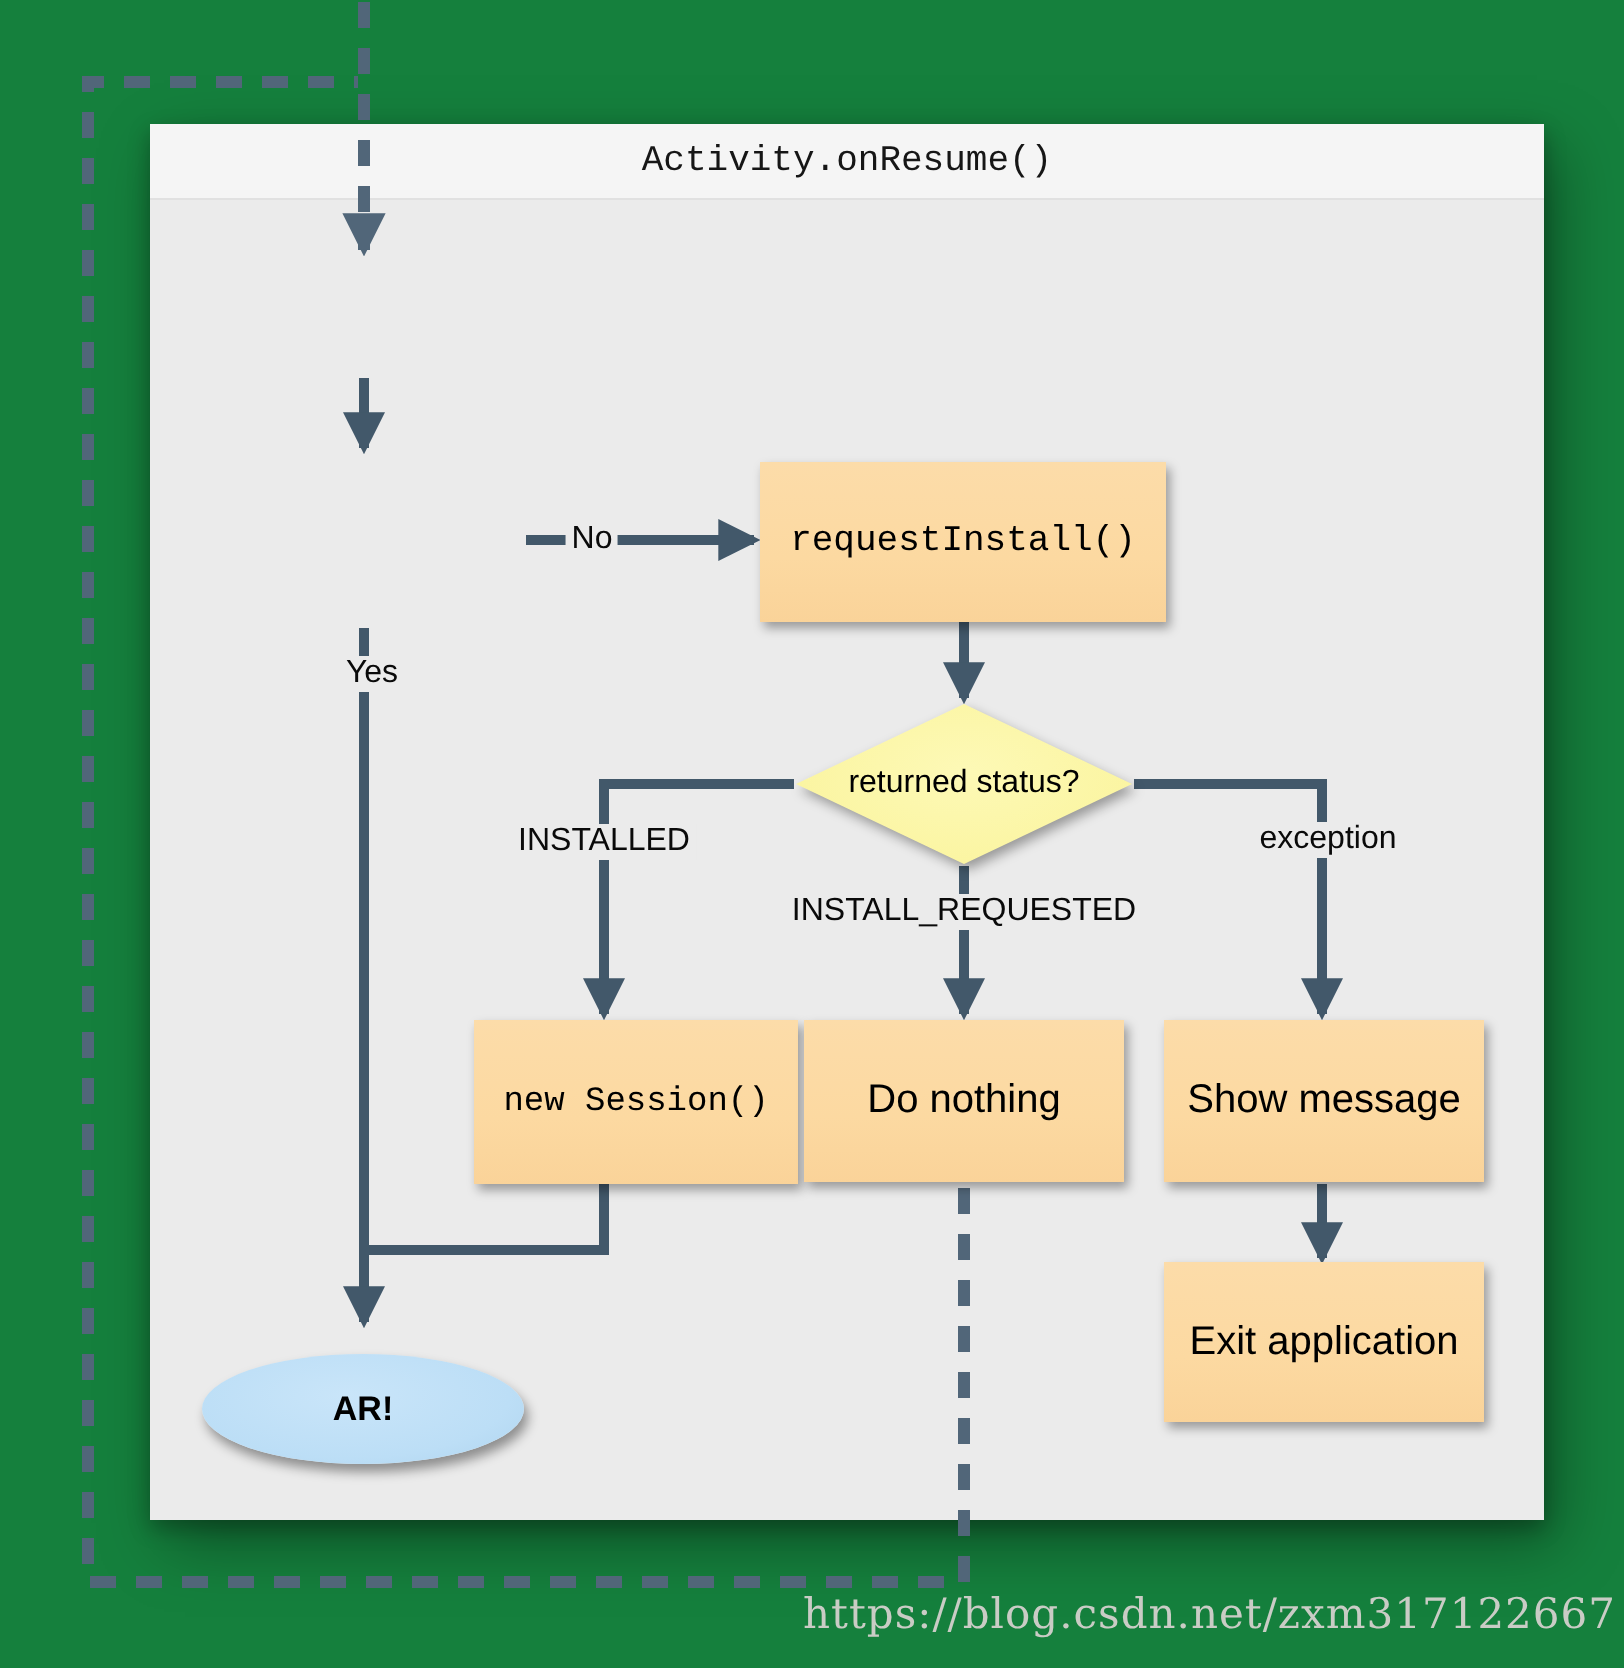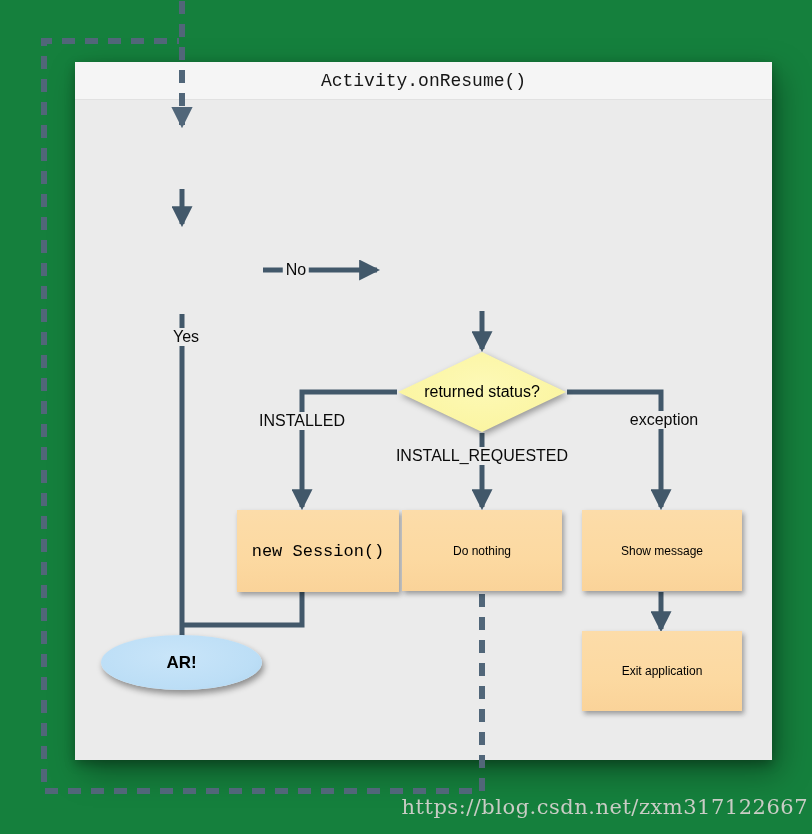--- a/index.html
+++ b/index.html
@@ -54,21 +54,21 @@
   .diamond-inner{
     width:100%;height:100%;
     clip-path:polygon(50% 0,100% 50%,50% 100%,0 50%);
     background:radial-gradient(ellipse at 50% 42%, #fdf9b6 0%, var(--decision-fill) 70%, #f6ee8e 100%);
     display:flex;flex-direction:column;align-items:center;justify-content:center;
     text-align:center;line-height:1.2;
   }
   .process{
     background:linear-gradient(180deg,#fcdca9 0%,var(--process-fill) 60%,#fad399 100%);
     box-shadow:2px 3px 5px rgba(0,0,0,.35);
-    font-size:12px;text-align:center;
+    font-size:20px;text-align:center;
   }
   .mono{font-family:"Liberation Mono","DejaVu Sans Mono",monospace;font-size:18px;}
   .mono-sm{font-family:"Liberation Mono","DejaVu Sans Mono",monospace;font-size:17px;}
   .sans-sm{font-family:"Liberation Sans",sans-serif;font-size:16px;}
 
   .edge-label{
     position:absolute;z-index:3;
     transform:translate(-50%,-50%);
     background:var(--panel-body);
     padding:0 3px;font-size:16px;color:#0a0a0a;white-space:nowrap;
@@ -116,20 +116,23 @@
   </svg>
 
   <div class="edge-label" style="left:296px;top:270px;">No</div>
   <div class="edge-label" style="left:186px;top:337px;">Yes</div>
   <div class="edge-label" style="left:302px;top:421px;">INSTALLED</div>
   <div class="edge-label" style="left:482px;top:456px;">INSTALL_REQUESTED</div>
   <div class="edge-label" style="left:664px;top:420px;">exception</div>
 
 
 
+  <div class="shape process mono" style="left:380px;top:231px;width:203px;height:80px;">
+    <span>requestInstall()</span>
+  </div>
 
   <div class="shape diamond" style="left:398px;top:352px;width:168px;height:80px;">
     <div class="diamond-inner">
       <span class="sans-sm">returned status?</span>
     </div>
   </div>
 
   <div class="shape process mono" style="left:221px;top:510px;width:162px;height:82px;font-size:17px;margin-left:16px;">
     <span>new Session()</span>
   </div>
@@ -139,19 +142,19 @@
   </div>
 
   <div class="shape process" style="left:582px;top:510px;width:160px;height:81px;justify-content:center;">
     <span>Show message</span>
   </div>
 
   <div class="shape process" style="left:582px;top:631px;width:160px;height:80px;">
     <span>Exit application</span>
   </div>
 
-  <div class="shape terminal" style="left:101px;top:635px;width:161px;height:55px;">
+  <div class="shape terminal" style="left:101px;top:677px;width:161px;height:55px;">
     <span>AR!</span>
   </div>
 
   <div class="watermark">https://blog.csdn.net/zxm317122667</div>
 
 </div>
 
 </body></html>

